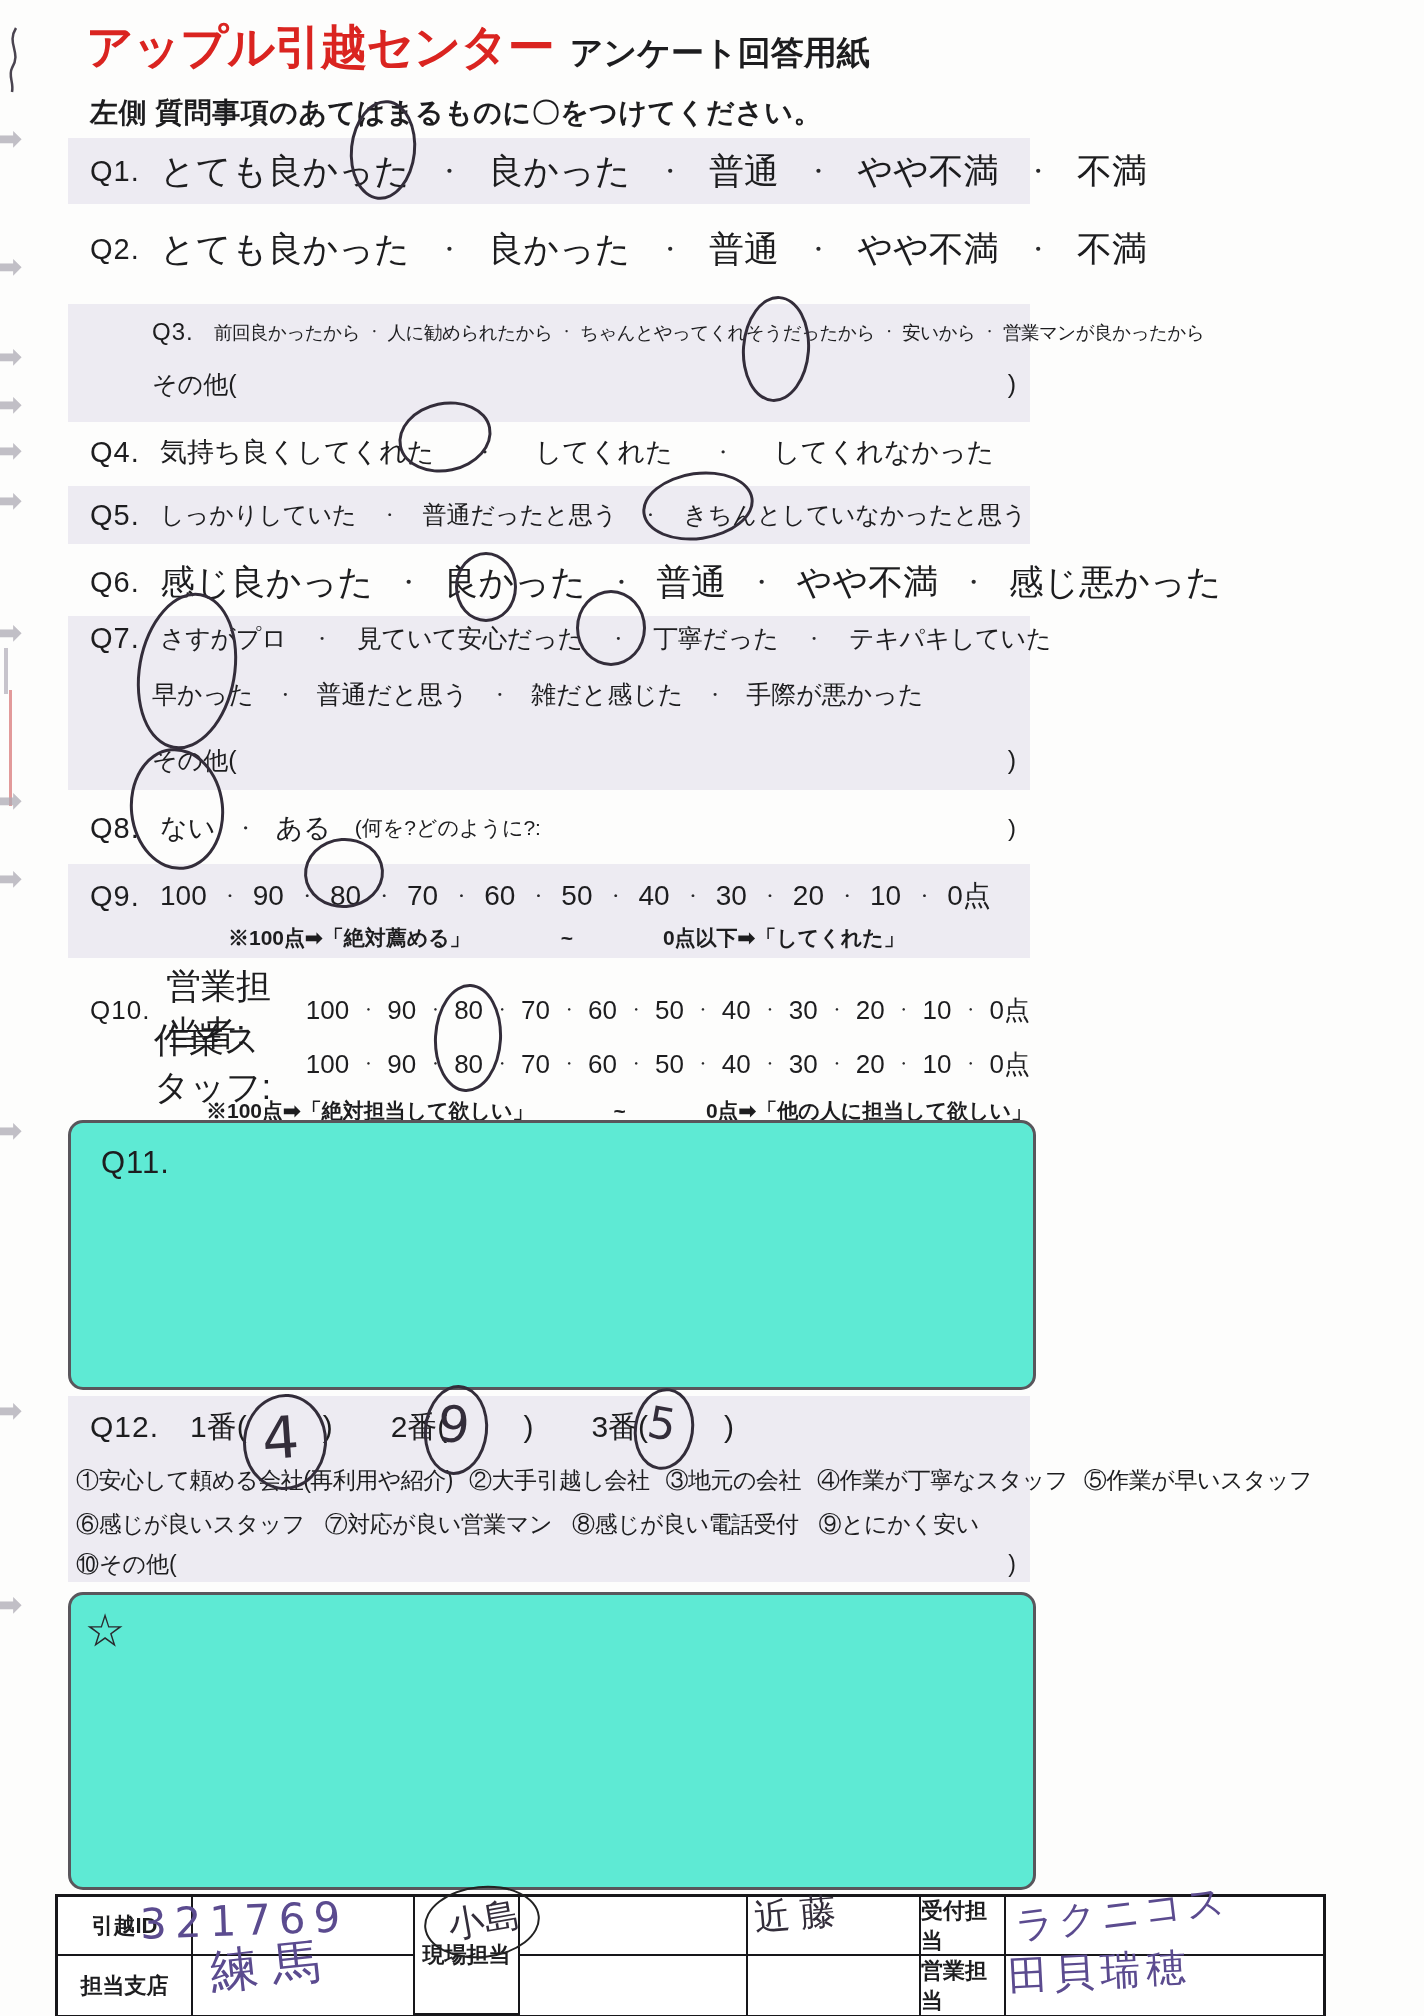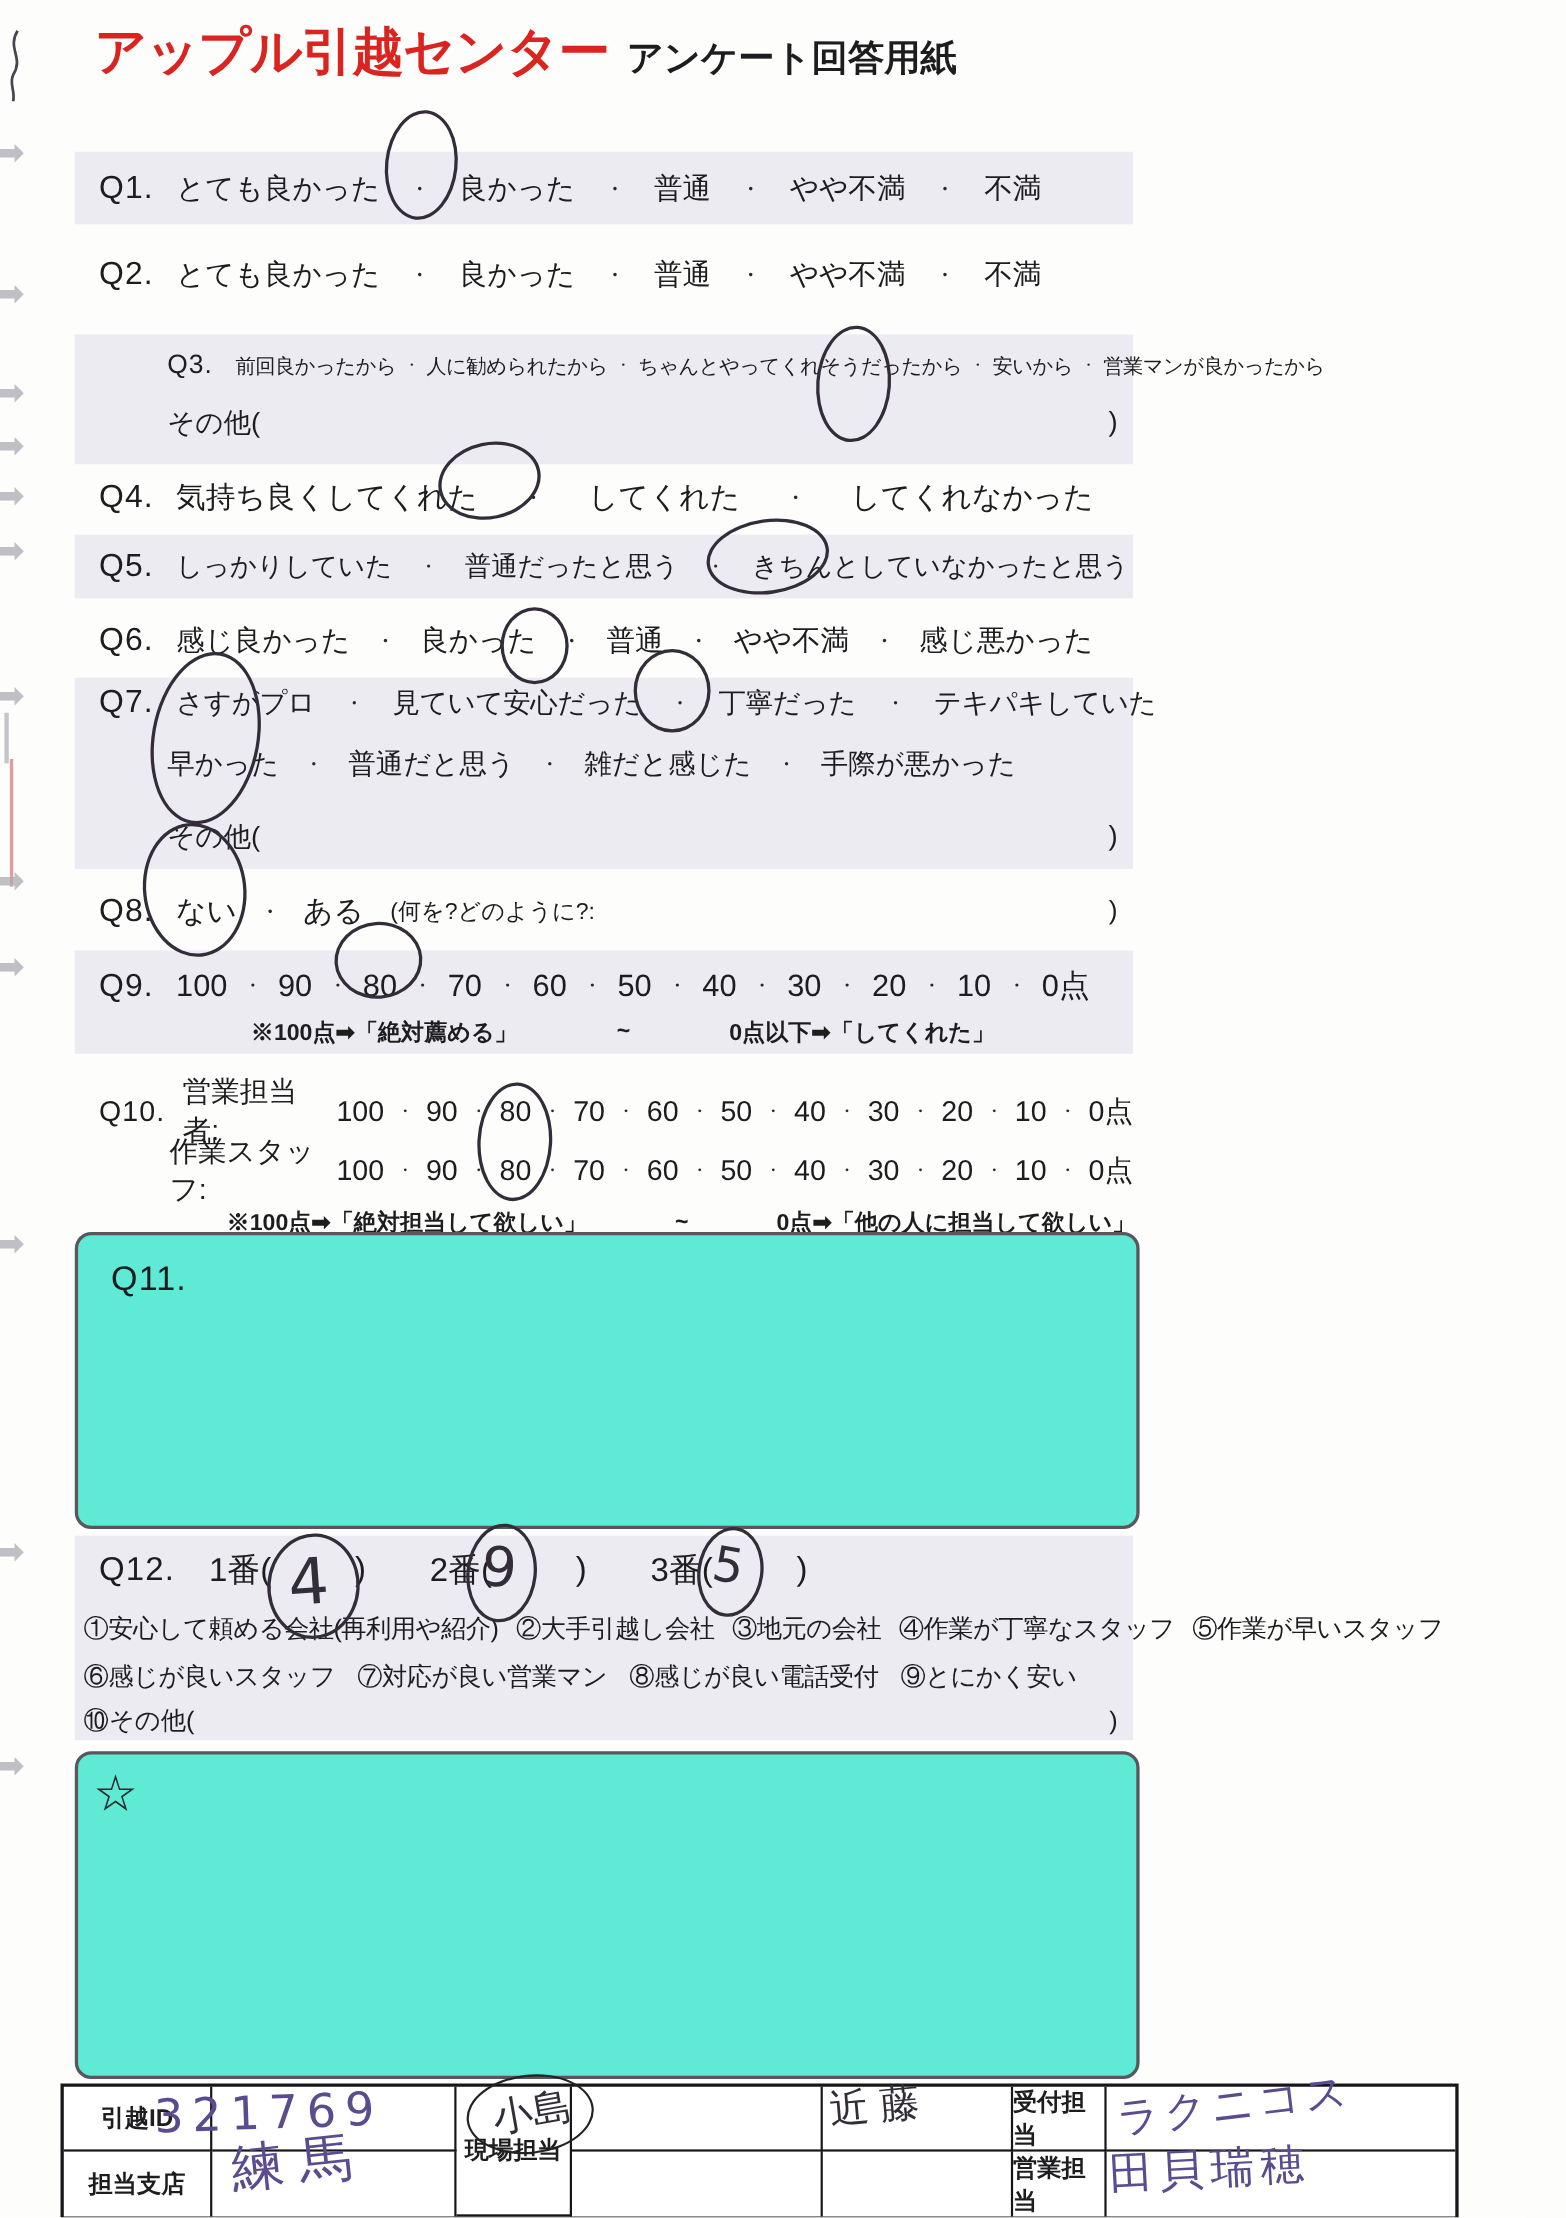--- a/index.html
+++ b/index.html
@@ -20,21 +20,21 @@
   .opt{display:inline-block;}
   .dot{display:inline-block;font-size:0.75em;opacity:.95;}
 
   
   .hdr{position:absolute;top:16px;left:86px;display:flex;align-items:flex-end;gap:16px;white-space:nowrap;}
   .brand{color:var(--red);font-size:47px;font-weight:900;letter-spacing:-1px;}
   .hdr-title{font-size:33px;font-weight:600;padding-bottom:3px;}
   .instruction{position:absolute;top:94px;left:90px;font-size:28px;font-weight:600;letter-spacing:.5px;}
 
   
-  .f27{font-size:27px;} .f26{font-size:26px;} .f25{font-size:25px;} .f24{font-size:24px;} .f21{font-size:21px;} .g40>*{margin-right:40px;} .g24>*{margin-right:24px;}
+  .f27{font-size:27px;} .f26{font-size:35px;} .f25{font-size:25px;} .f24{font-size:24px;} .f21{font-size:21px;} .g40>*{margin-right:40px;} .g24>*{margin-right:24px;}
   .g22>*{margin-right:22px;} .g26>*{margin-right:26px;} .g16>*{margin-right:16px;} .g20>*{margin-right:20px;}
 
   .q3line1{display:flex;align-items:center;padding:14px 6px 0 84px;font-size:18.5px;letter-spacing:-0.5px;white-space:nowrap;}
   .q3line1 .dot{margin:0 7px;}
   .row-other{display:flex;justify-content:space-between;align-items:center;padding:0 14px 0 84px;font-size:25px;}
   .q7line{display:flex;align-items:flex-start;padding-left:84px;height:56px;white-space:nowrap;}
   .note-row{display:flex;align-items:center;font-size:21px;font-weight:600;white-space:nowrap;}
 
   .scores{display:flex;align-items:center;font-size:28px;white-space:nowrap;}
   .scores .dot{font-size:18px;margin:0 14px;}
@@ -78,20 +78,21 @@
   <svg class="abs" width="30" height="80" style="top:22px;left:2px;z-index:2">
     <path d="M14,6 C4,22 20,30 10,46 C6,54 12,60 10,70" stroke="#4a4450" stroke-width="2.5" fill="none"></path>
   </svg>
   <div class="scanline" style="top:648px;left:4px;width:4px;height:46px;background:#c7c4cc"></div>
   <div class="scanline" style="top:690px;left:9px;width:2.5px;height:116px;background:#e29a9a"></div>
 
   <div class="hdr">
     <span class="brand">アップル引越センター</span>
     <span class="hdr-title">アンケート回答用紙</span>
   </div>
+  <div class="instruction">左側 質問事項のあてはまるものに〇をつけてください。</div>
 
   <div class="band" style="top:138px;height:66px">
     <div class="row">
       <span class="qno">Q1.</span>
       <span class="opts f26 g26" style="margin-left:6px">
         <span class="opt">とても良かった</span>
         <span class="dot">・</span>
         <span class="opt">良かった</span>
         <span class="dot">・</span>
         <span class="opt">普通</span>

